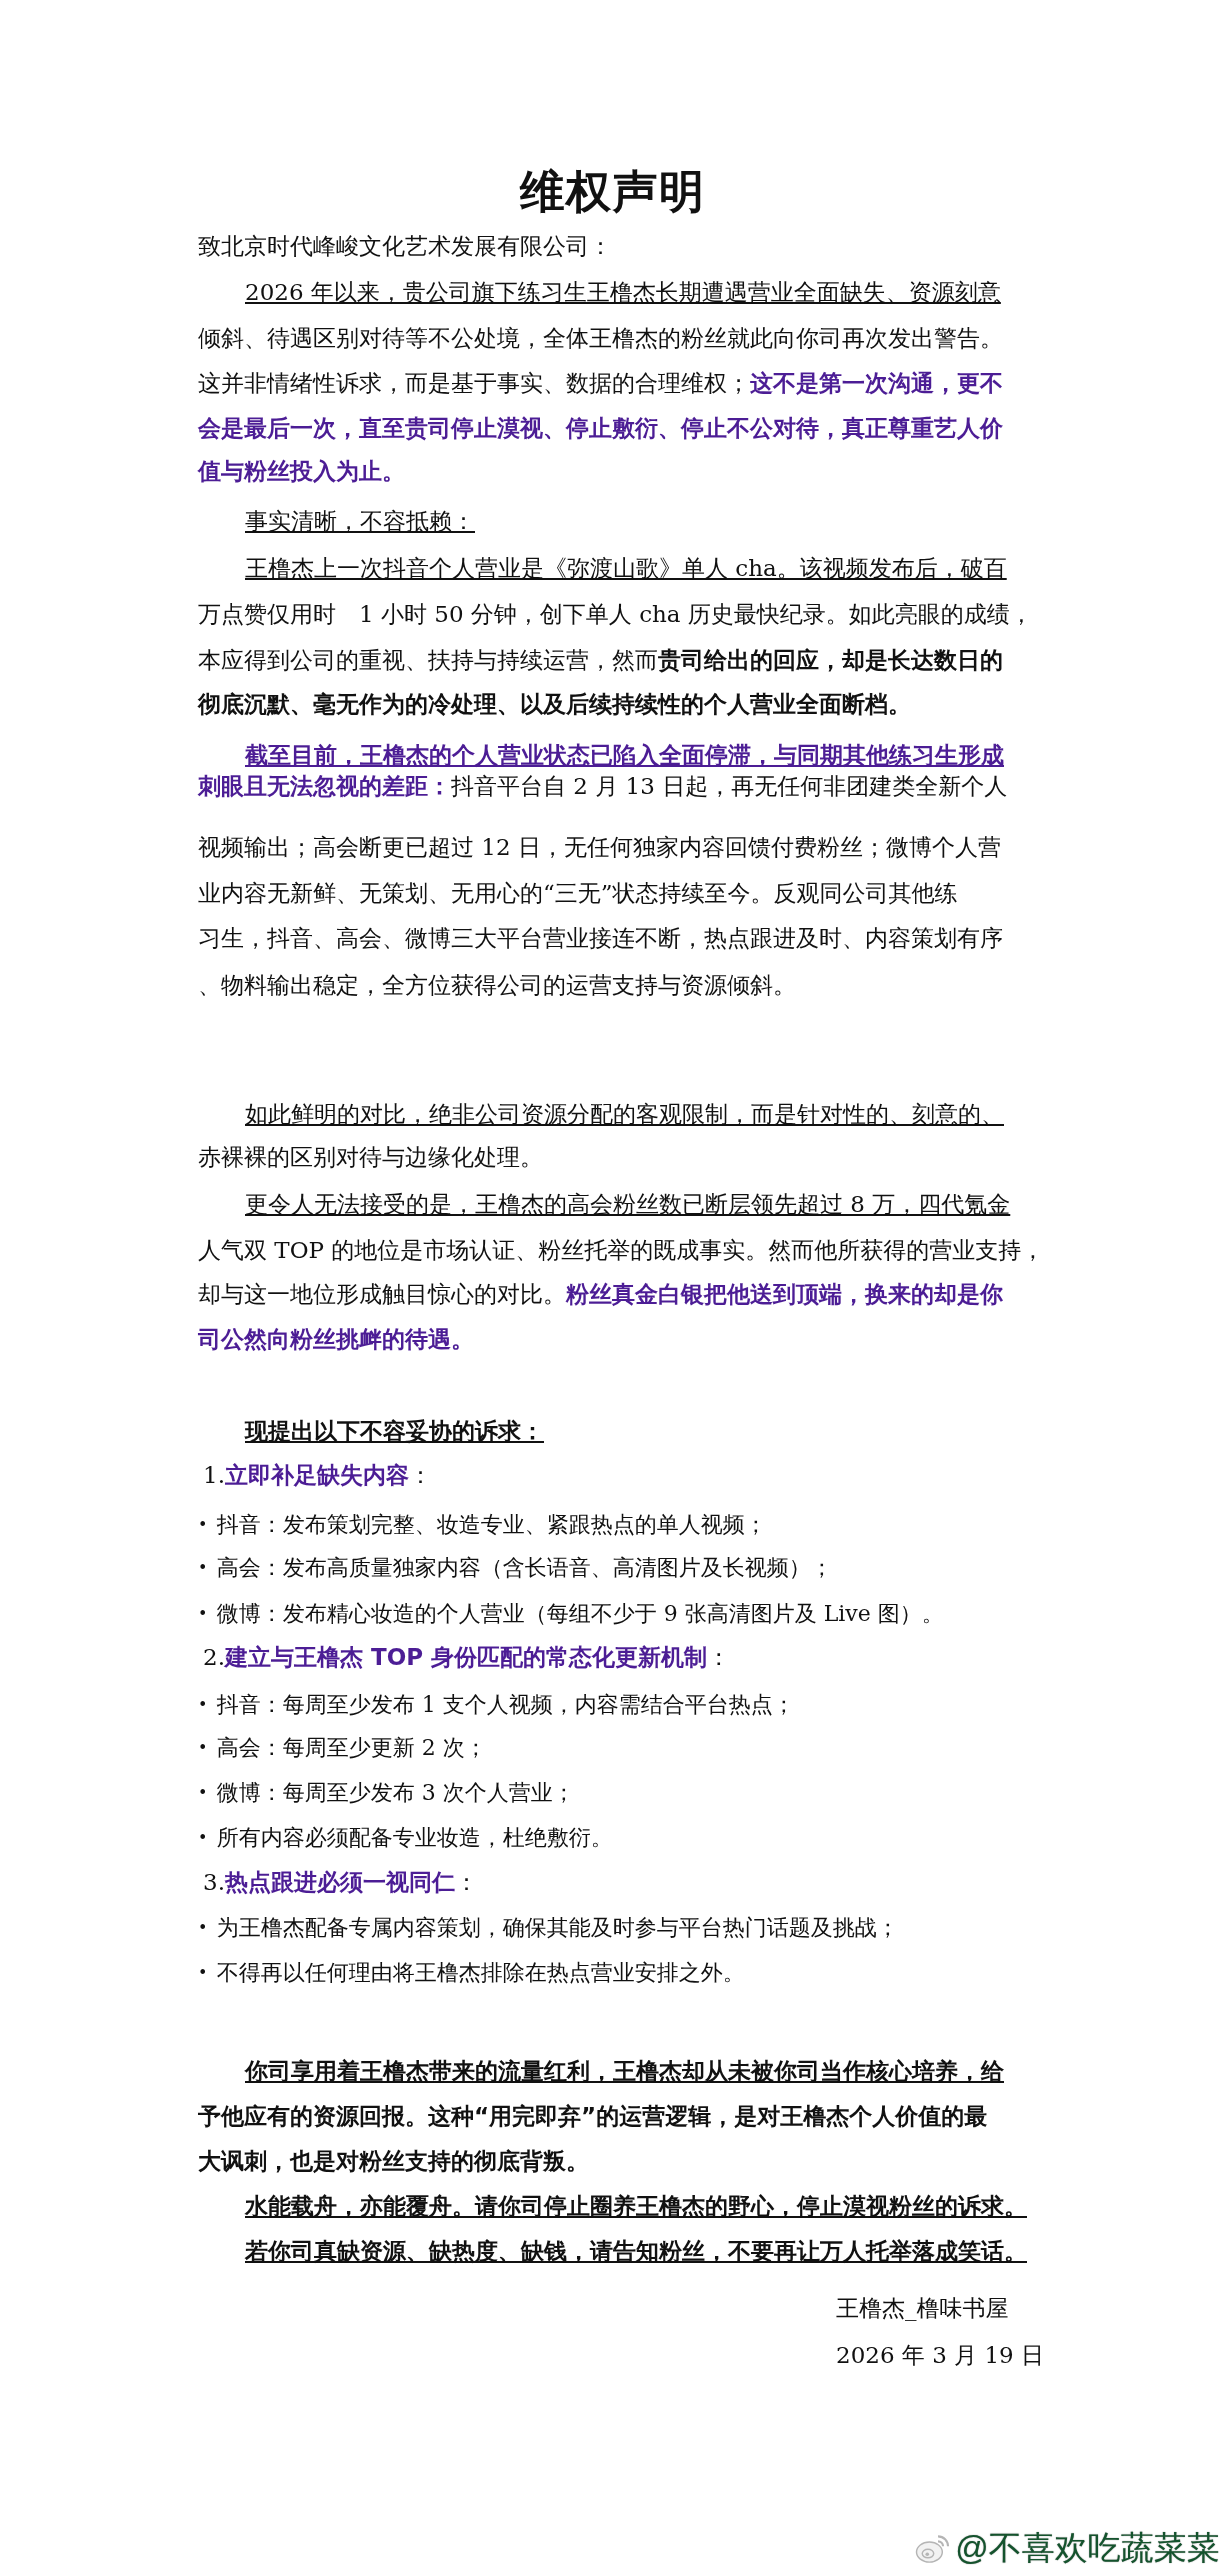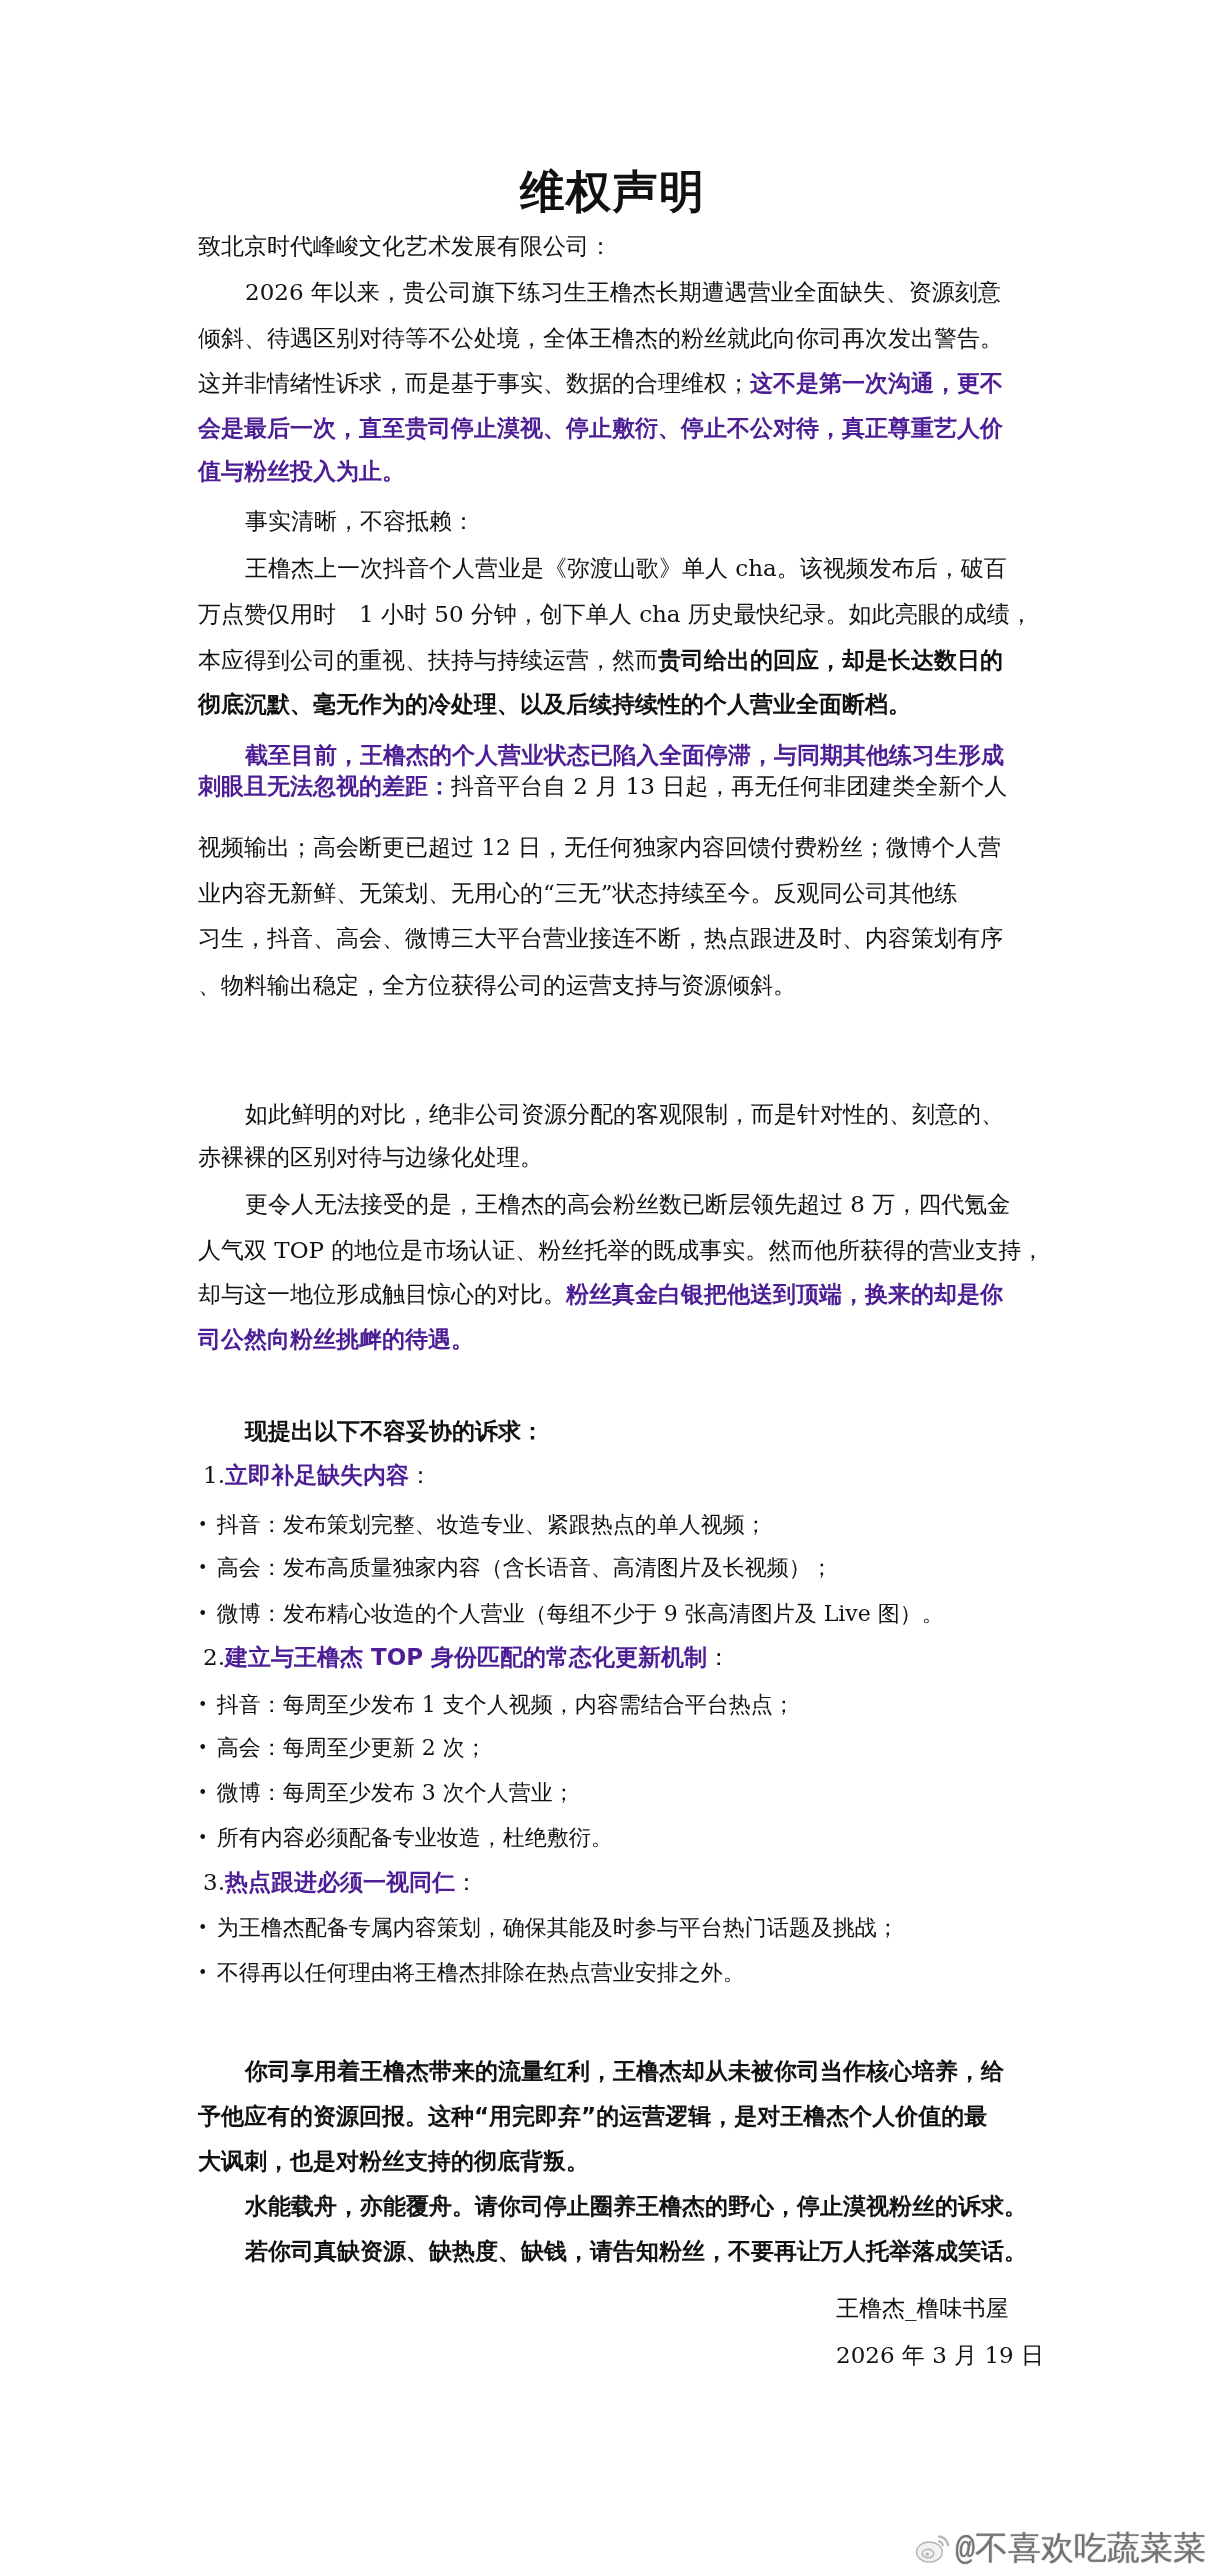--- a/index.html
+++ b/index.html
@@ -2,30 +2,30 @@
 <html style="font-size:11.5px"><head>
 <meta charset="utf-8">
 <style>
   html, body { margin: 0; padding: 0; background: #ffffff; }
   body { width: 1225px; height: 2576px; position: relative; overflow: hidden;
          font-family: "DejaVu Serif", "Liberation Serif", serif; color: #111; }
   .title { position: absolute; left: 0; width: 1225px; top: 162px; text-align: center;
            font-family: "DejaVu Sans", sans-serif; font-size: 45px; font-weight: bold; letter-spacing: 1.4px; }
   .line { position: absolute; left: 198px; width: 834px; font-size: 23px; line-height: 29px;
           white-space: nowrap; overflow: visible; text-align: justify; }
-  .ind { padding-left: 47px; }
+  .ind { padding-left: 47px; text-decoration: underline; }
   .red { color: #4c1d95; font-weight: bold; font-family: "DejaVu Sans", sans-serif; }
   .bold { font-weight: bold; font-family: "DejaVu Sans", sans-serif; }
   .bullet-row { position: absolute; left: 198px; font-size: 22px; line-height: 29px; white-space: nowrap; }
   .bullet-row .dot { display: inline-block; width: 18.7px; font-size: 16px; vertical-align: 2.2px; }
   .num-row { position: absolute; left: 198px; font-size: 23px; line-height: 29px; white-space: nowrap; text-align: right; }
   .num-row .num { display: inline-block; width: 27px; }
   .sig { position: absolute; left: 836px; font-size: 23px; line-height: 29px; white-space: nowrap; }
-  .watermark { position: absolute; left: 915px; top: 2526px; font-family: Liberation Mono, monospace;
-               font-size: 33px; color: #737373; white-space: nowrap;
+  .watermark { position: absolute; left: 915px; top: 2526px; font-family: Liberation Sans, sans-serif;
+               font-size: 33px; color: #14532d; white-space: nowrap;
                text-shadow: 0 0 1.4px #bdbdbd, 0 0 0.7px #999; text-align: right; }
   .watermark .logo { display: inline-block; width: 36px; height: 33px; vertical-align: -5.8px; margin-right: 4.3px; }
 </style>
 </head>
 <body>
 
 <div class="title">维权声明</div>
 
 <div class="line" style="top:232px">致北京时代峰峻文化艺术发展有限公司：</div>
 

